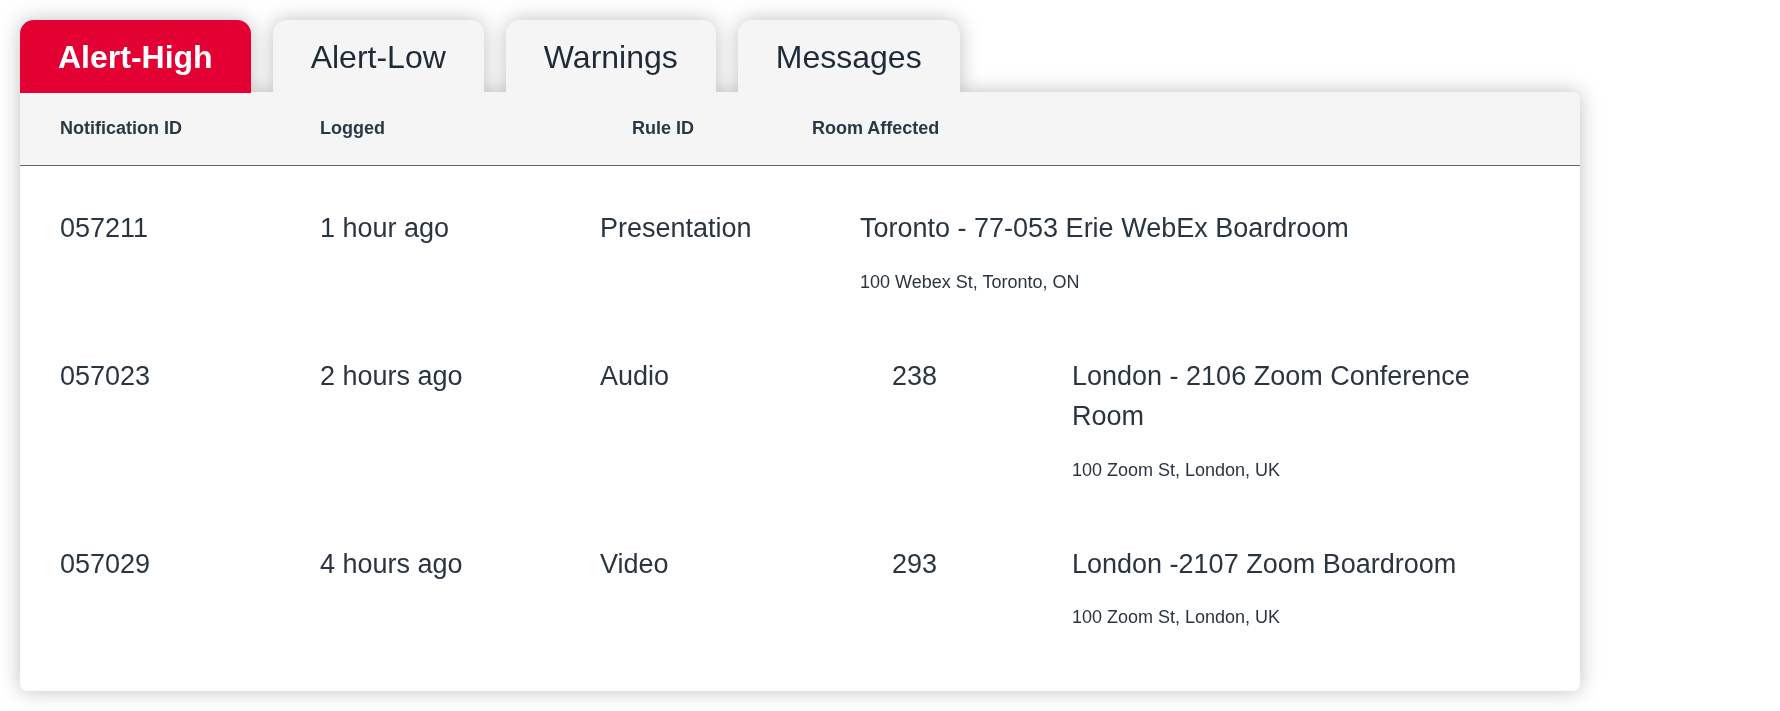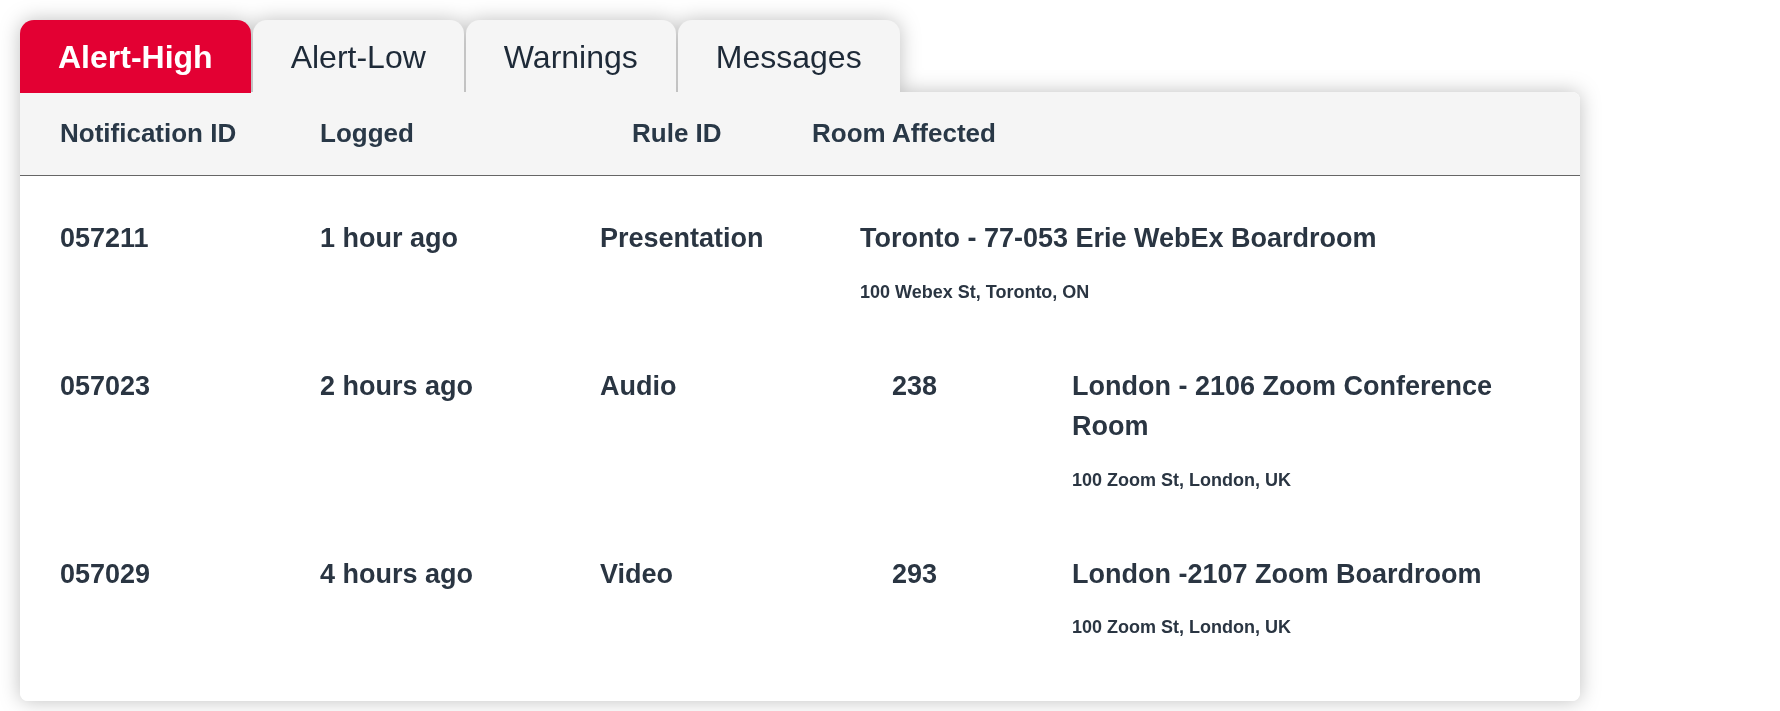--- a/index.html
+++ b/index.html
@@ -8,21 +8,21 @@
       background: #ffffff;
       padding: 20px;
       width: 1780px;
     }
     .container {
       width: 1560px;
       filter: drop-shadow(0 0 10px rgba(0,0,0,0.25));
     }
     .tabs {
       display: flex;
-      gap: 2px;
+      gap: 22px;
       position: relative;
       z-index: 2;
     }
     .tab {
       background: #f5f5f5;
       color: #1e2a38;
       font-size: 32px;
       font-weight: 500;
       padding: 20px 38px 18px 38px;
       border-top-left-radius: 14px;
@@ -42,38 +42,37 @@
       overflow: hidden;
       margin-top: -1px;
     }
     .thead {
       display: flex;
       background: #f5f5f5;
       border-bottom: 1px solid #666666;
       padding: 26px 40px;
     }
     .th {
-      font-size: 26px;
+      font-size: 18px;
       font-weight: 700;
       color: #293847;
     }
     .tbody {
       background: #ffffff;
       padding: 12px 0 30px 0;
     }
     .row {
       display: flex;
       padding: 30px 40px 30px 40px;
       align-items: flex-start;
     }
     .td {
       font-size: 27px;
       color: #2a3542;
       line-height: 1.5;
-      font-weight: bold;
     }
     .room-line2 {
       display: block;
       margin-top: 20px;
       font-size: 18px;
       color: #2a3542;
     }
     
     .col-1 { width: 260px; flex-shrink: 0; }
     .col-2 { width: 280px; flex-shrink: 0; }

